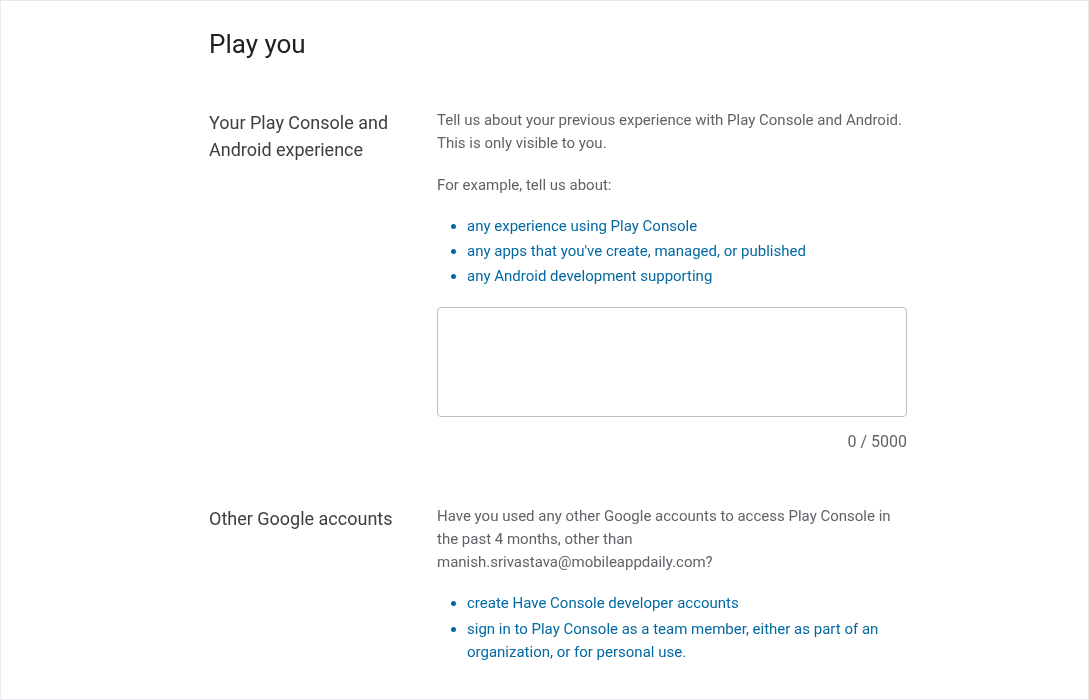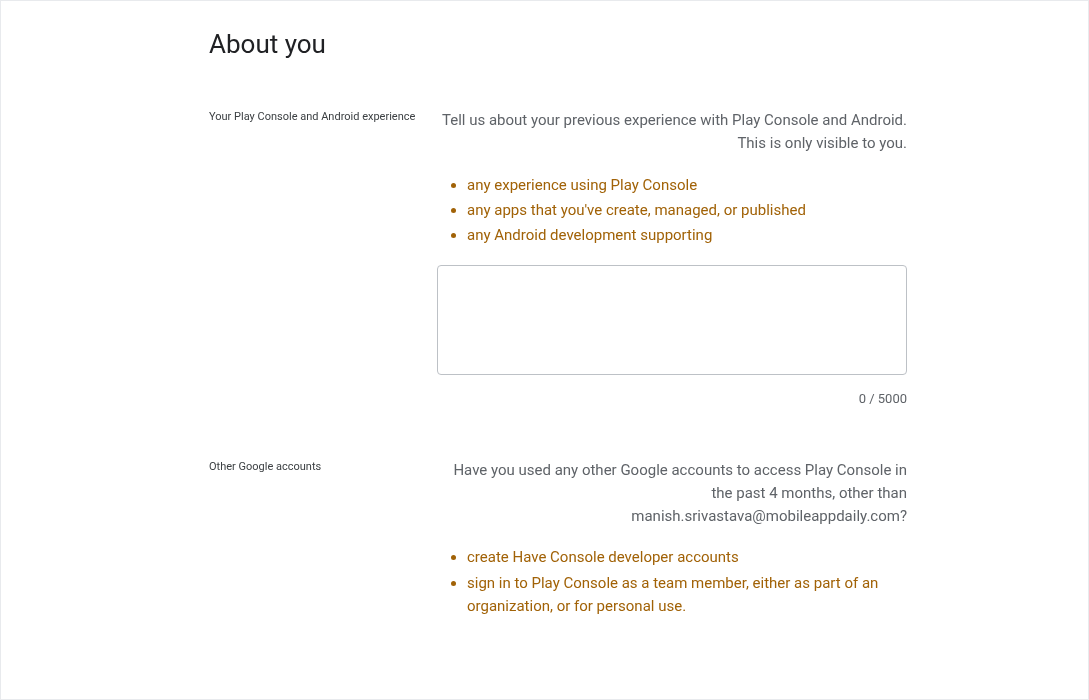--- a/index.html
+++ b/index.html
@@ -26,71 +26,71 @@
       margin-bottom: 50px;
     }
     .section {
       display: flex;
       margin-bottom: 50px;
     }
     .section-label {
       width: 228px;
       margin-left: 208px;
       padding-right: 20px;
-      font-size: 11px;
+      font-size: 18px;
       color: #3c4043;
       line-height: 1.5;
     }
     .section-content {
       width: 470px;
       font-size: 15px;
       color: #5f6368;
       line-height: 1.55;
     }
     .section-content p {
       margin-bottom: 18px;
-      text-align: right;
     }
     .section-content ul {
       margin-bottom: 18px;
       padding-left: 30px;
     }
     .section-content li {
       margin-bottom: 2px;
       font-size: 15px;
-      color: #a16207;
+      color: #0369a1;
     }
     .textarea-field {
       width: 100%;
       height: 110px;
       border: 1px solid #bdc1c6;
       border-radius: 4px;
       padding: 8px;
       font-size: 14px;
       font-family: inherit;
       resize: none;
       outline: none;
     }
     .char-counter {
       text-align: right;
-      font-size: 13px;
+      font-size: 16px;
       color: #5f6368;
       margin-top: 6px;
     }
   </style>
 </head>
 <body>
 
 <div class="container">
-  <h1 class="page-title">About you</h1>
+  <h1 class="page-title">Play you</h1>
 
   <div class="section">
     <div class="section-label">Your Play Console and Android experience</div>
     <div class="section-content">
       <p>Tell us about your previous experience with Play Console and Android. This is only visible to you.</p>
+      <p>For example, tell us about:</p>
       <ul>
         <li>any experience using Play Console</li>
         <li>any apps that you've create, managed, or published</li>
         <li>any Android development supporting</li>
       </ul>
       <textarea class="textarea-field" style=""></textarea>
       <div class="char-counter">0 / 5000</div>
     </div>
   </div>
 

